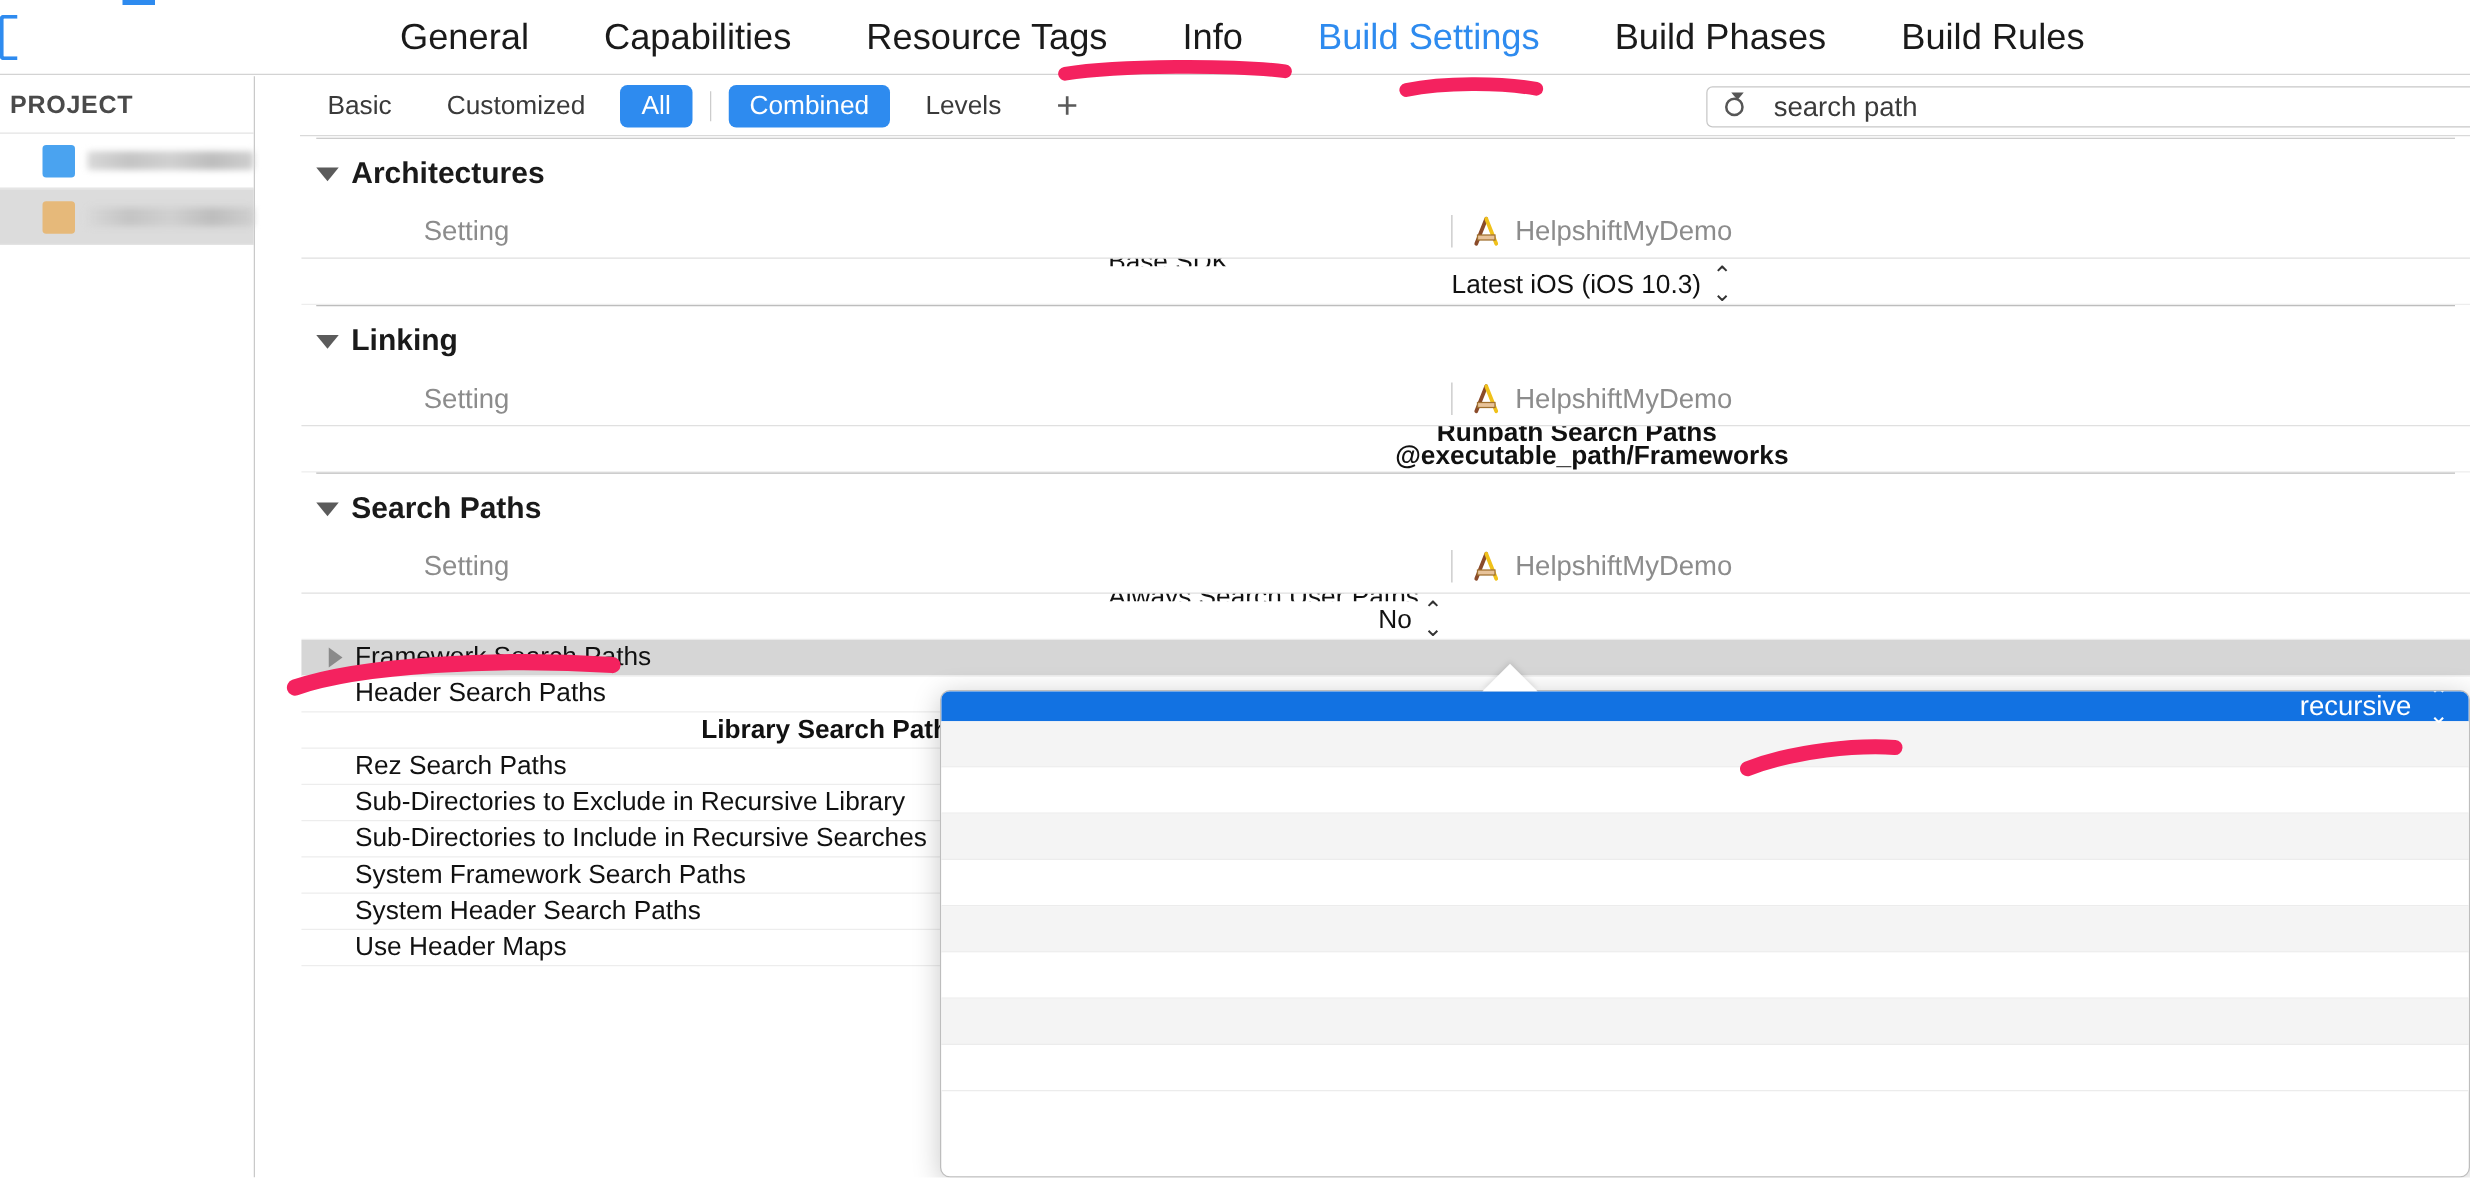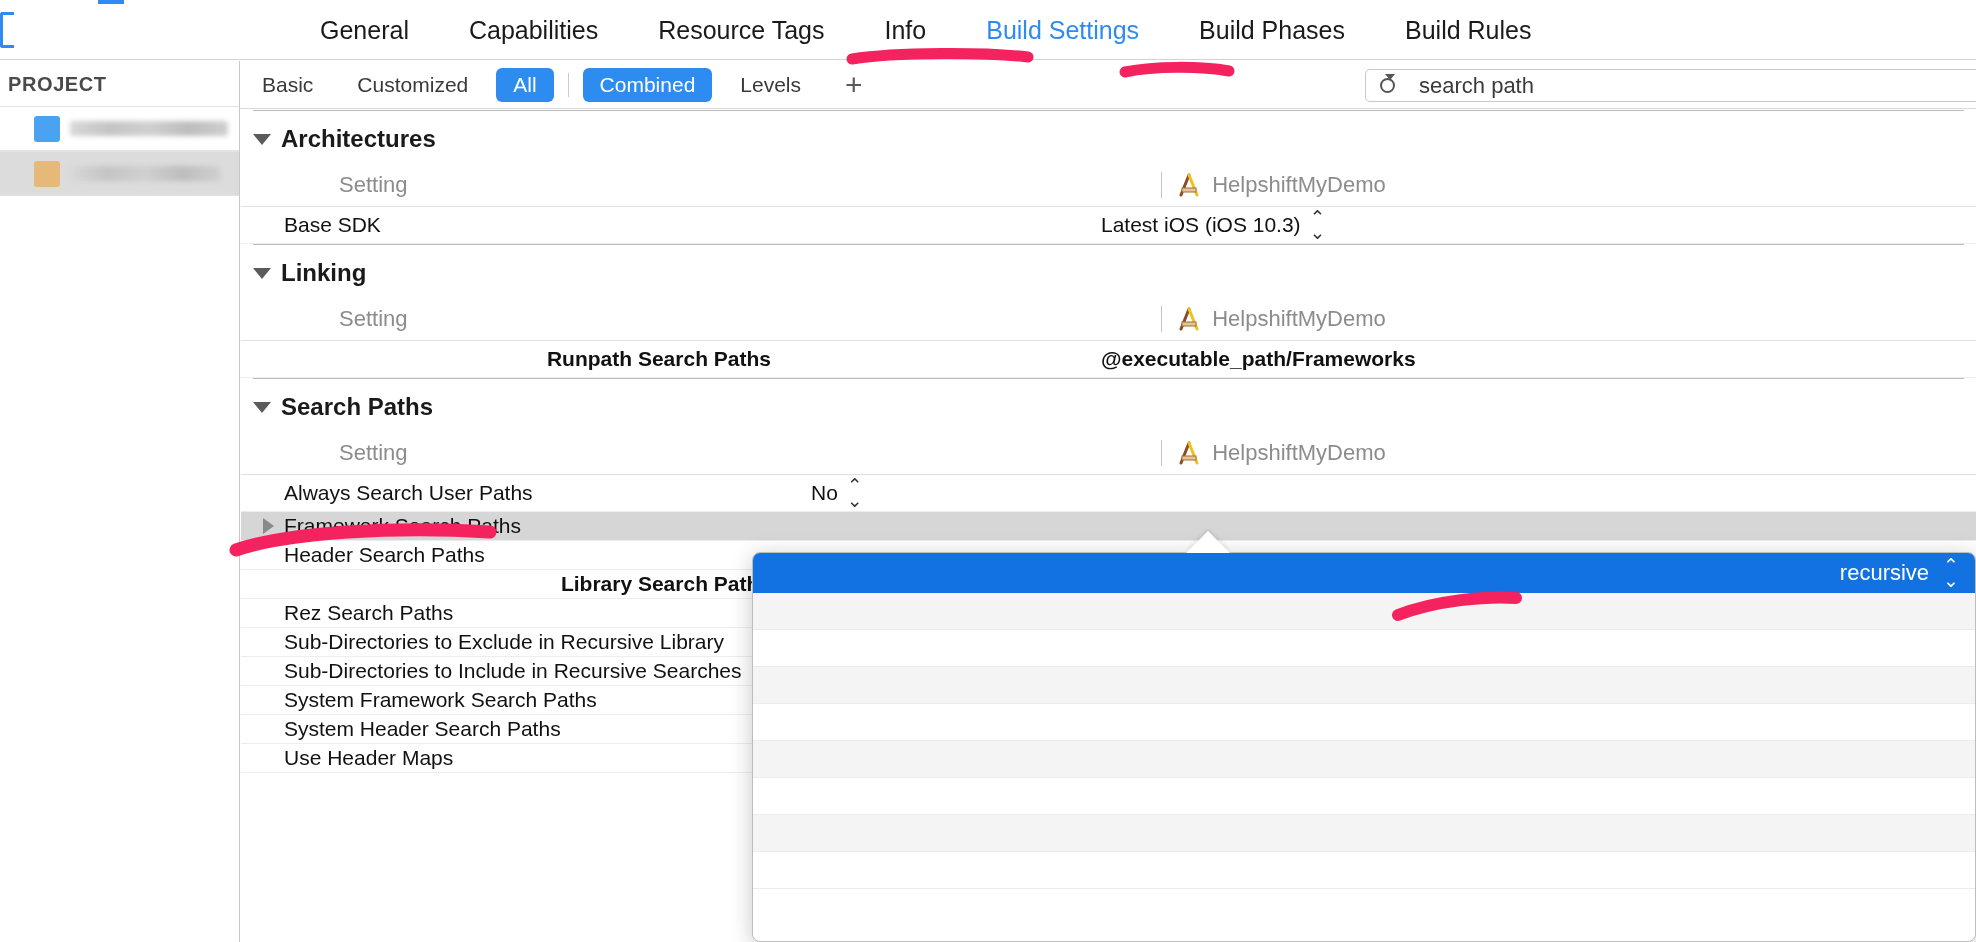--- a/index.html
+++ b/index.html
@@ -16,21 +16,21 @@
     position: absolute; left: 0; top: 0; width: 1976px; height: 60px;
     background: #ffffff;
     border-bottom: 1px solid #d3d3d3;
     display: flex; align-items: center; justify-content: flex-start;
   }
   .tabbar-inner {
     position: absolute; left: 290px; top: 0; height: 60px;
     display: flex; align-items: center; gap: 0px;
   }
   .tab {
-    font-size: 25px; color: #1a1a1a; padding: 0 30px;
+    font-size: 29px; color: #1a1a1a; padding: 0 30px;
     white-space: nowrap; line-height: 60px; position: relative;
   }
   .tab.active { color: #2e8bef; }
   .topline {
     position: absolute; left: 0; top: 0; width: 1976px; height: 4px;
     background: #b6b6b6;
   }
   .topline-left {
     position: absolute; left: 0; top: 0; width: 240px; height: 4px; background: #cfcfcf;
   }
@@ -69,21 +69,21 @@
   }
   .mag-chev {
     position: absolute; left: 19px; top: 4px; width: 0; height: 0;
     border-left: 5px solid transparent; border-right: 5px solid transparent;
     border-top: 6px solid #565656;
   }
   .search-text { font-size: 22px; color: #3a3a3a; margin-left: 24px; }
 
   
   .sidebar {
-    position: absolute; left: 0; top: 61px; width: 240px; height: 881px;
+    position: absolute; left: 0; top: 61px; width: 204px; height: 881px;
     background: #ffffff; border-right: 1px solid #c9c9c9;
   }
   .sb-header {
     font-size: 20px; font-weight: bold; color: #4a4a4a;
     letter-spacing: 0.6px; padding: 12px 0 10px 8px;
   }
   .sb-row {
     height: 45px; display: flex; align-items: center; padding-left: 34px;
     border-top: 1px solid #e3e3e3; border-bottom: 1px solid #e3e3e3;
   }
@@ -145,21 +145,21 @@
     width: 530px; padding-left: 22px; font-size: 21px; color: #111111;
     display: flex; align-items: center; white-space: nowrap; overflow: hidden;
   }
   .row .r-name.bold { font-weight: bold; justify-content: flex-end; }
   .row .r-val {
     flex: 1; font-size: 21px; color: #111111; display: flex; align-items: center;
     padding-left: 40px;
   }
   .row .r-val.center { justify-content: flex-start; padding-left: 330px; }
   .row .r-val.bold { font-weight: bold; }
-  .row.tall { height: 37px; }
+  .row.tall { height: 37px; flex-direction: column; }
   .stepper {
     display: inline-block; margin-left: 9px; font-size: 19px; color: #333;
     line-height: 0.8;
   }
   .stepper span { display: block; }
 
   
   .popover {
     position: absolute; left: 752px; top: 552px; width: 1224px; height: 390px;
     background: #ffffff; border: 1px solid #bdbdbd; border-radius: 8px;
@@ -168,21 +168,21 @@
   }
   .pop-arrow {
     position: absolute; left: 1186px; top: 531px;
     width: 0; height: 0;
     border-left: 22px solid transparent; border-right: 22px solid transparent;
     border-bottom: 22px solid #ffffff;
     filter: drop-shadow(0 -2px 2px rgba(0,0,0,0.10));
     z-index: 5;
   }
   .pop-sel {
-    height: 40px; background: #1272e2; display: flex; align-items: center;
+    height: 24px; background: #1272e2; display: flex; align-items: center;
     justify-content: flex-end; padding-right: 16px; color: #ffffff; font-size: 22px;
   }
   .pop-sel .stepper { color: #ffffff; margin-left: 14px; }
   .pop-row { height: 37px; border-bottom: 1px solid #ececec; background: #ffffff; }
   .pop-row.alt { background: #f4f4f4; }
 
   
   .ink { position: absolute; background: transparent; pointer-events: none; }
   .ink svg { display: block; overflow: visible; }
 </style>

